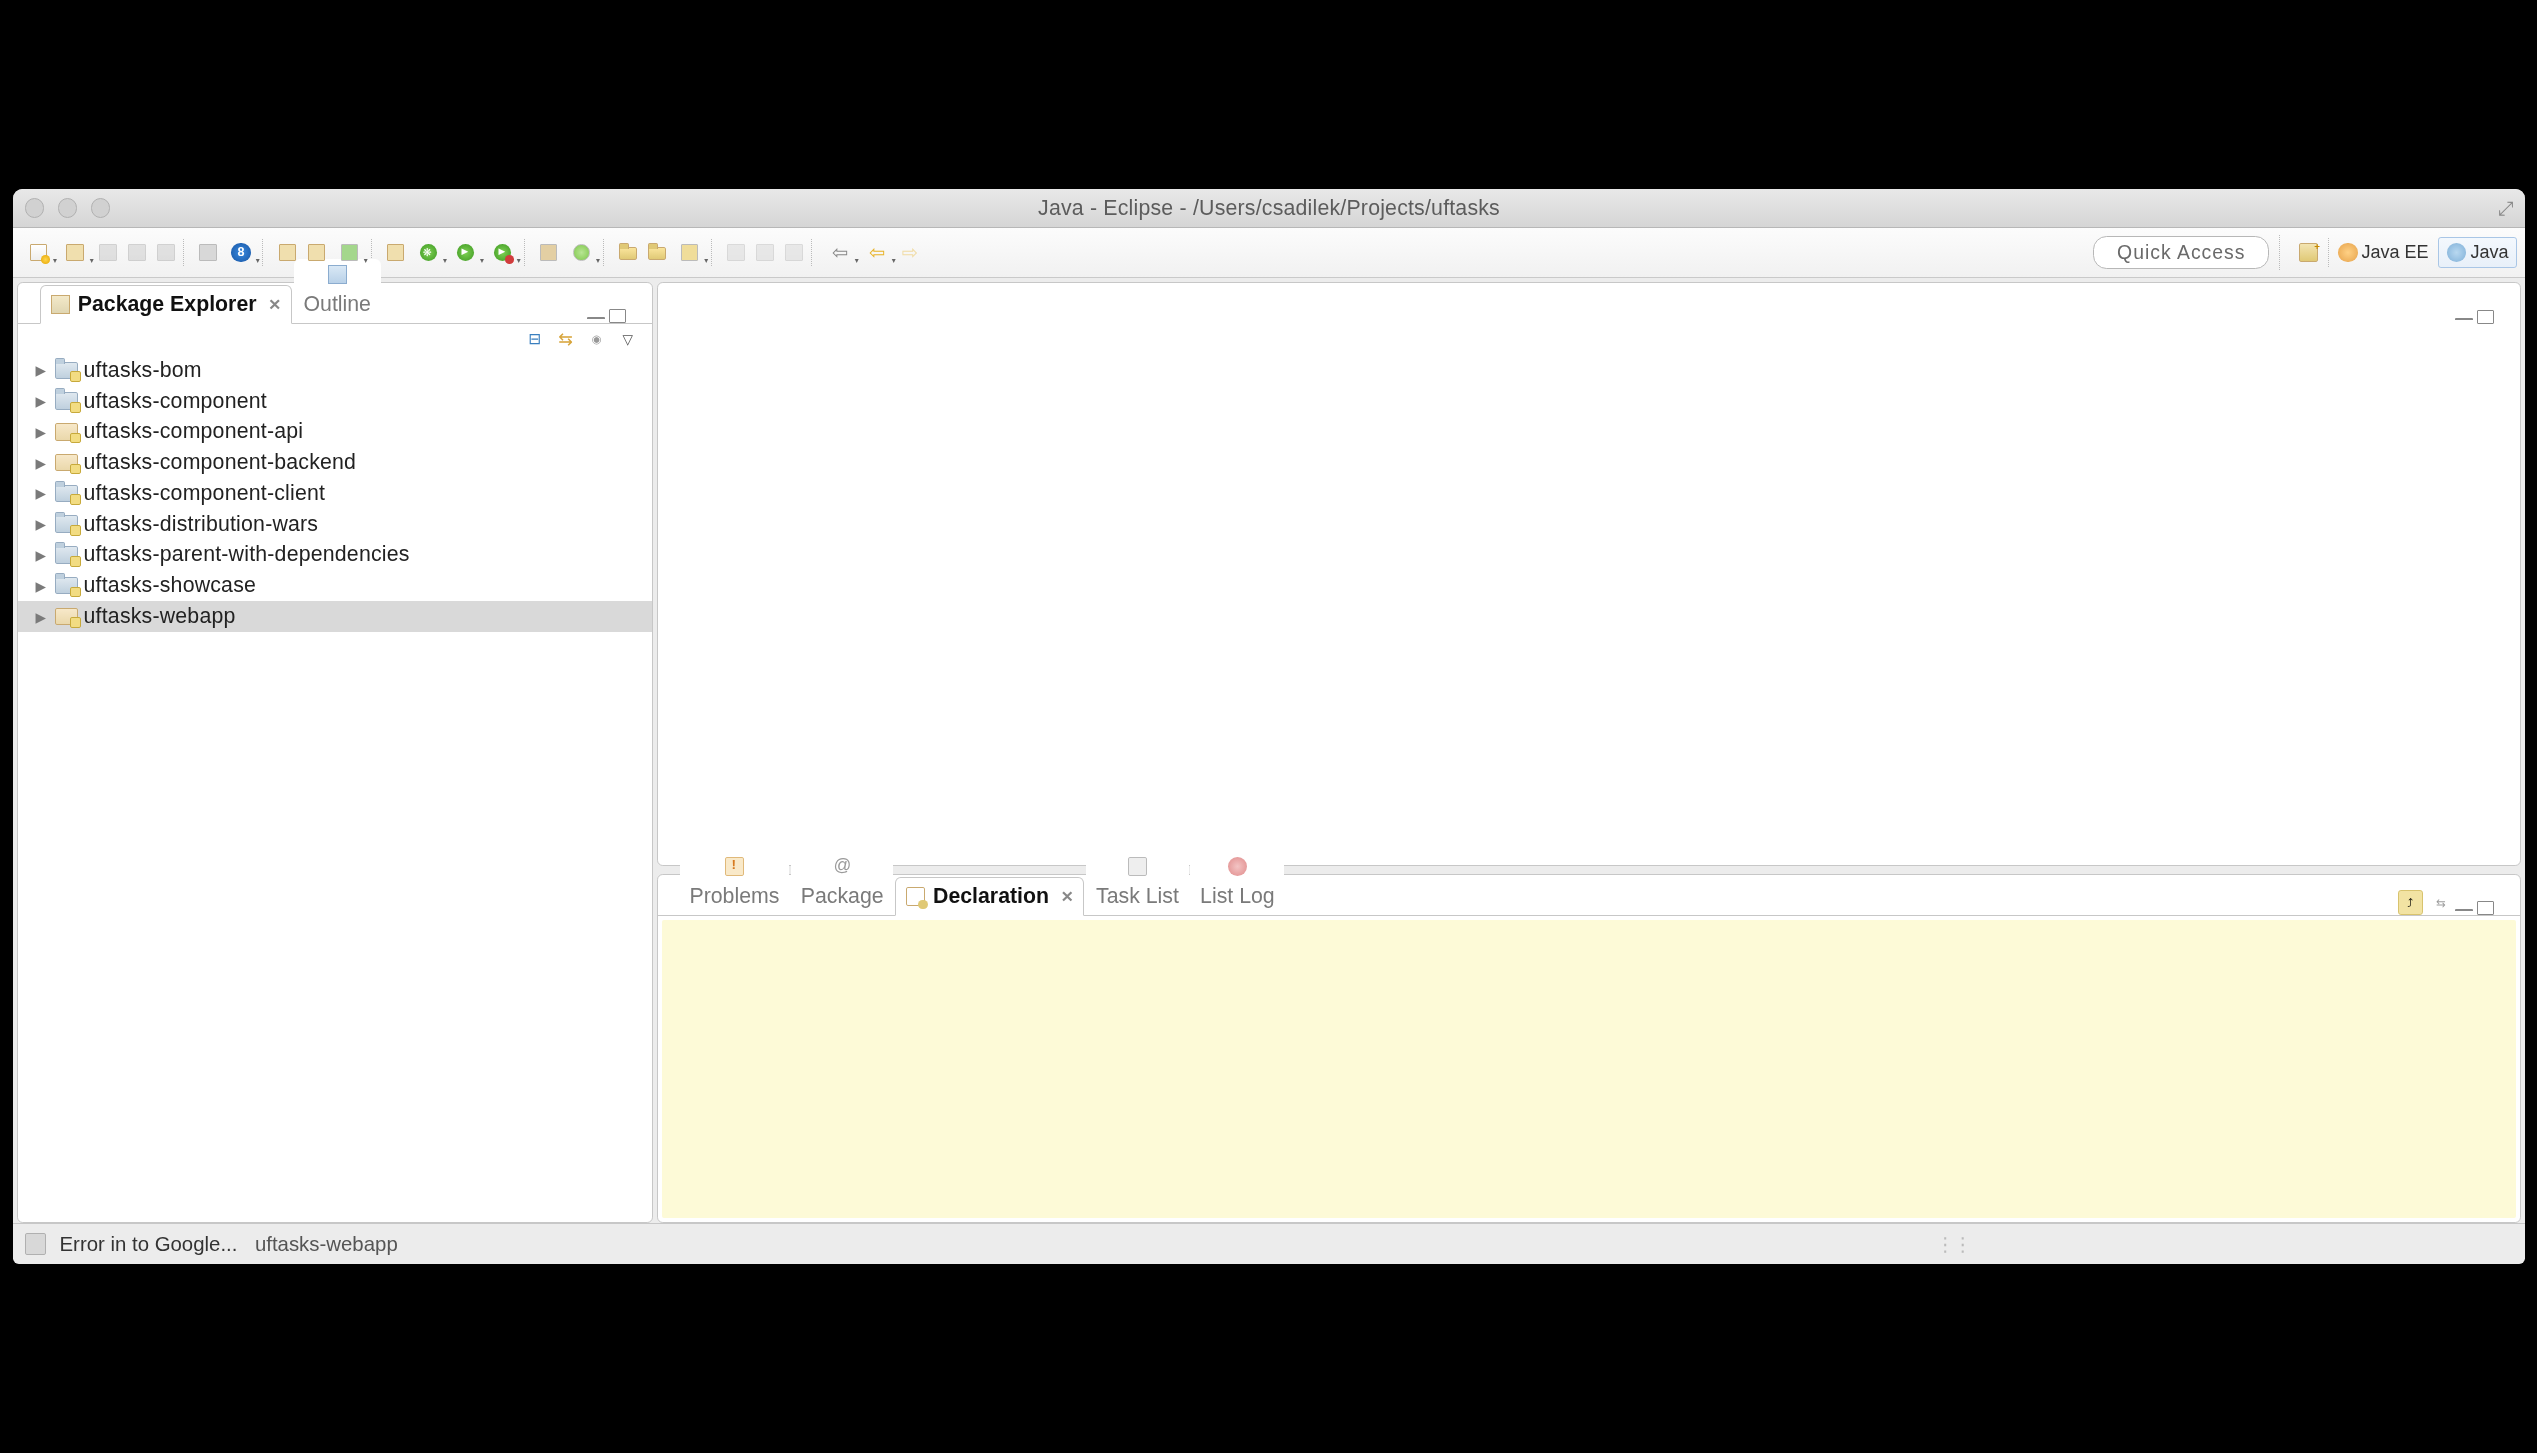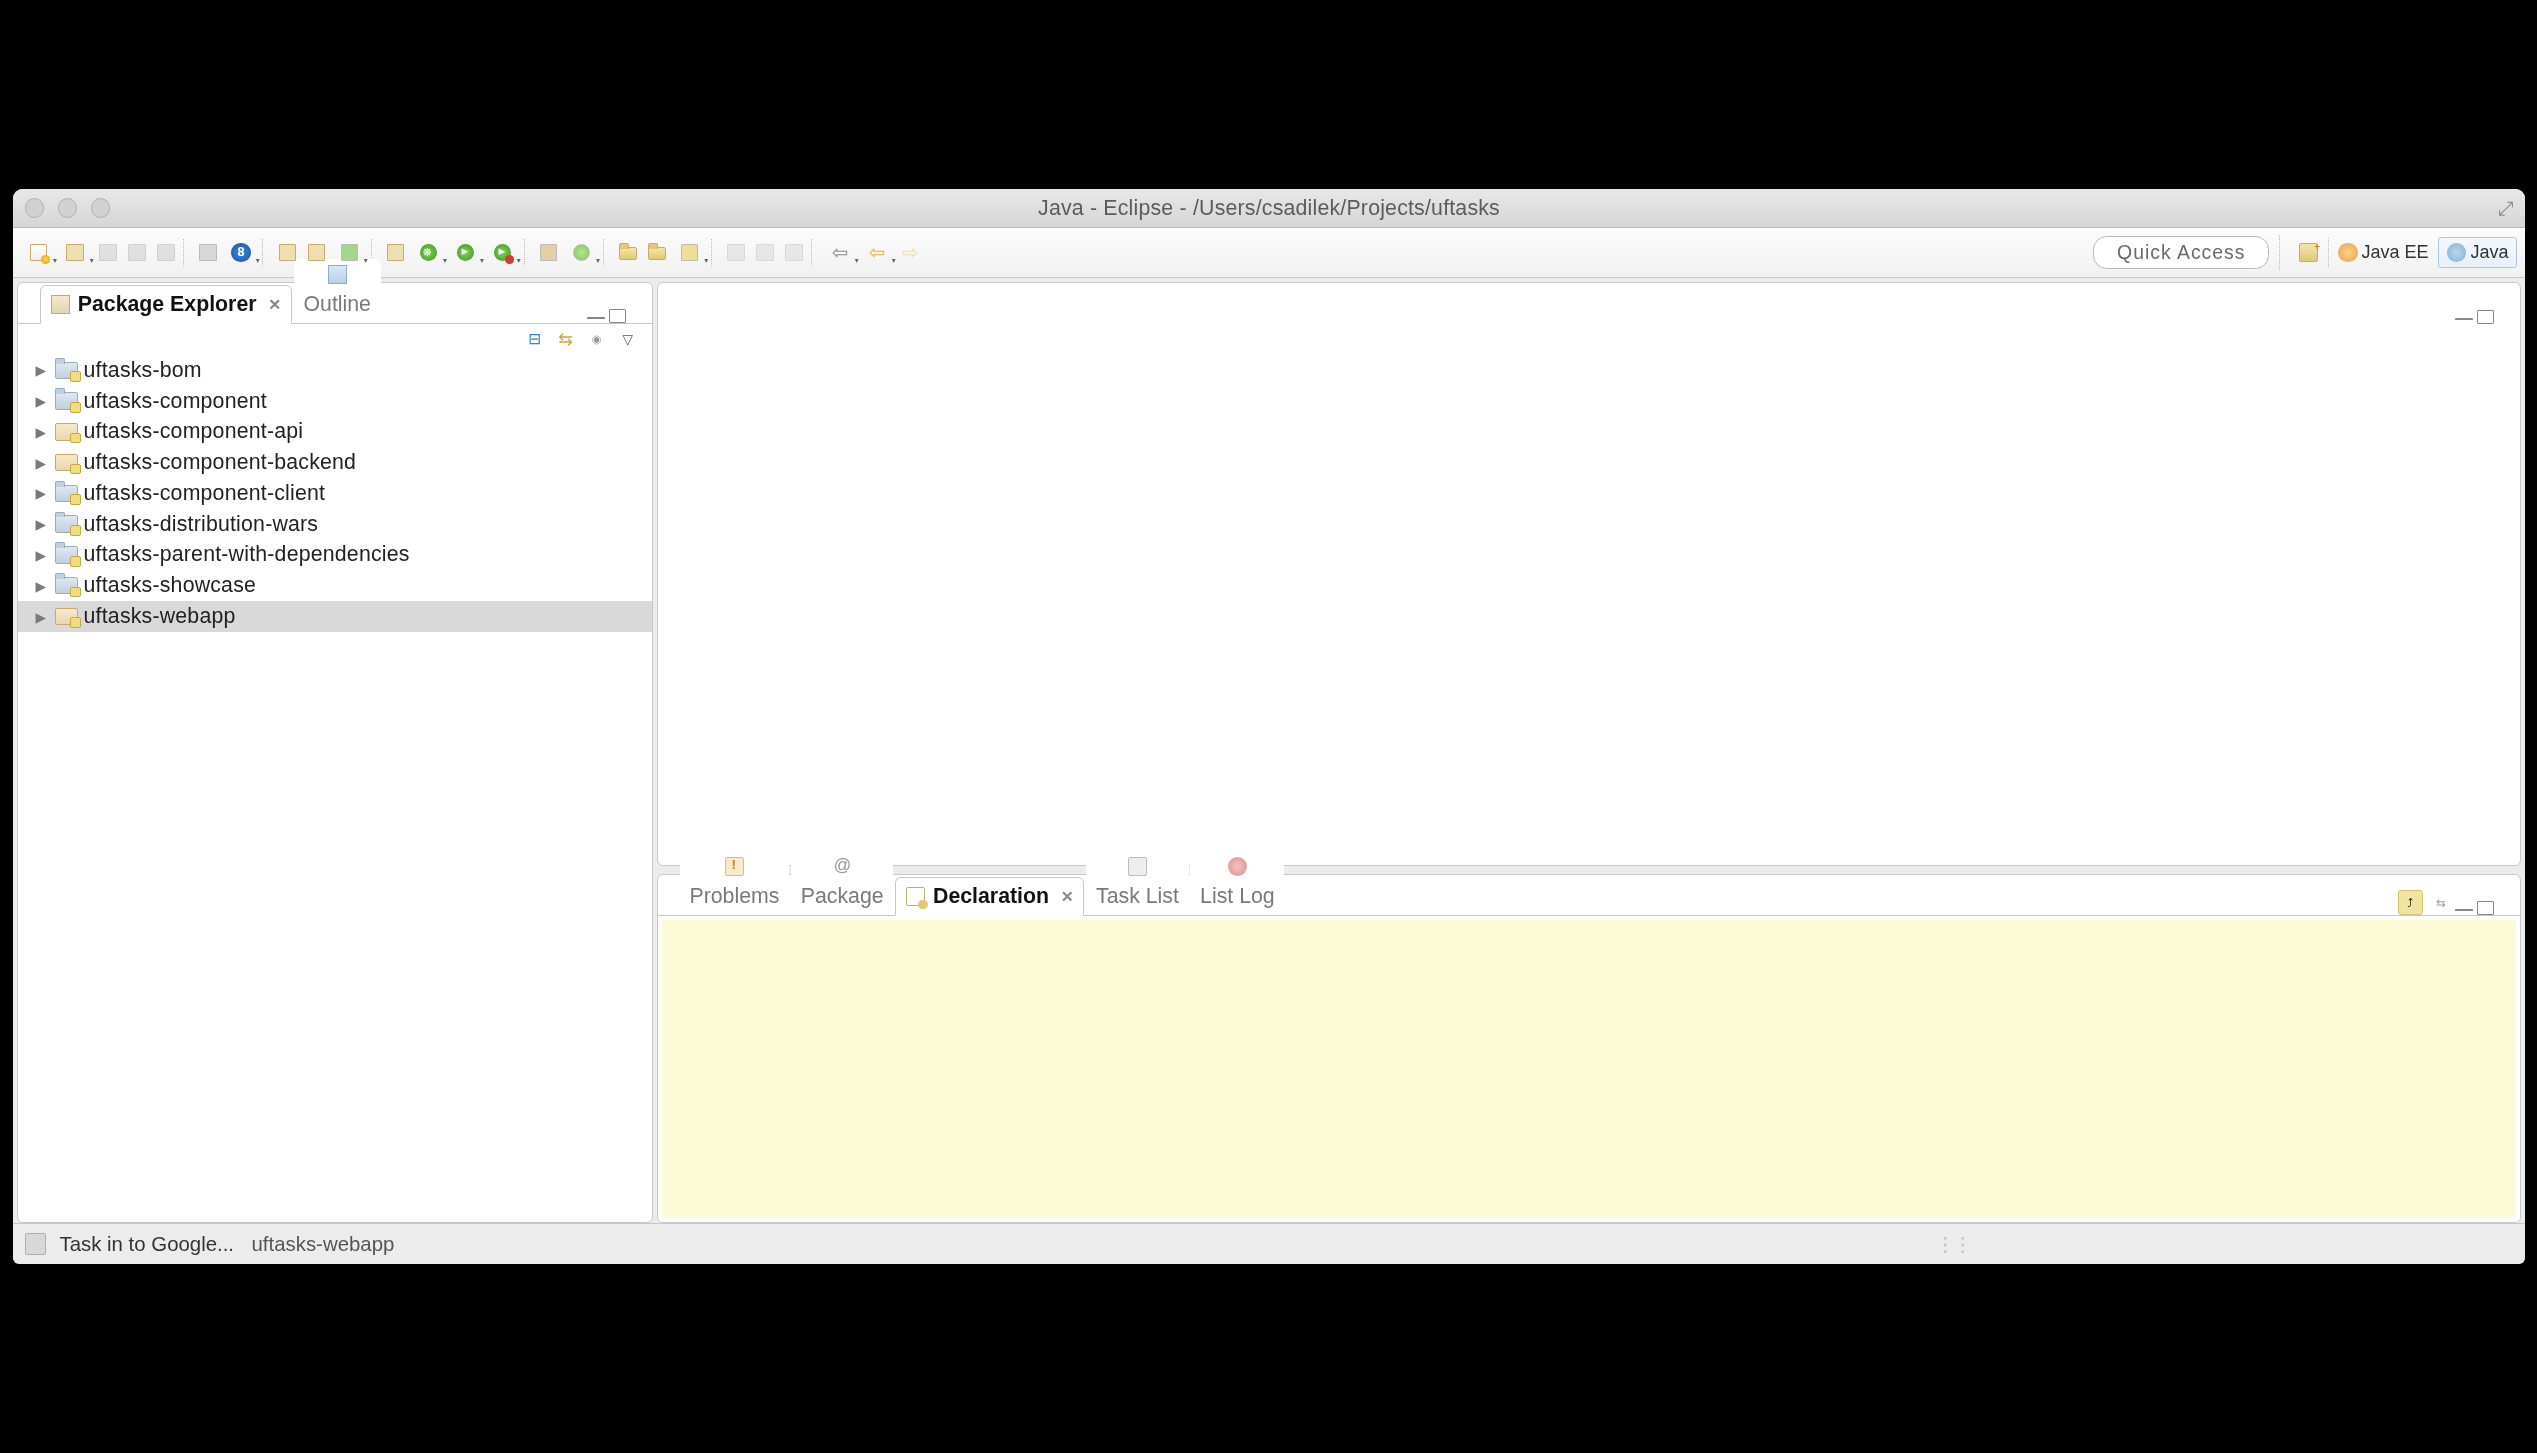--- a/index.html
+++ b/index.html
@@ -371,19 +371,19 @@
             <span class="mm"></span>
           </div>
         </div>
         <div class="decl-body"></div>
       </div>
     </div>
   </div>
 
   <div class="statusbar">
     <span class="status-ico"></span>
-    <span class="status-text">Task in to Google...</span>
+    <span class="status-text">Error in to Google...</span>
     <span class="status-sel">uftasks-webapp</span>
     <span class="status-dots">⋮⋮</span>
   </div>
 
 </div>
 
 
 </body></html>

